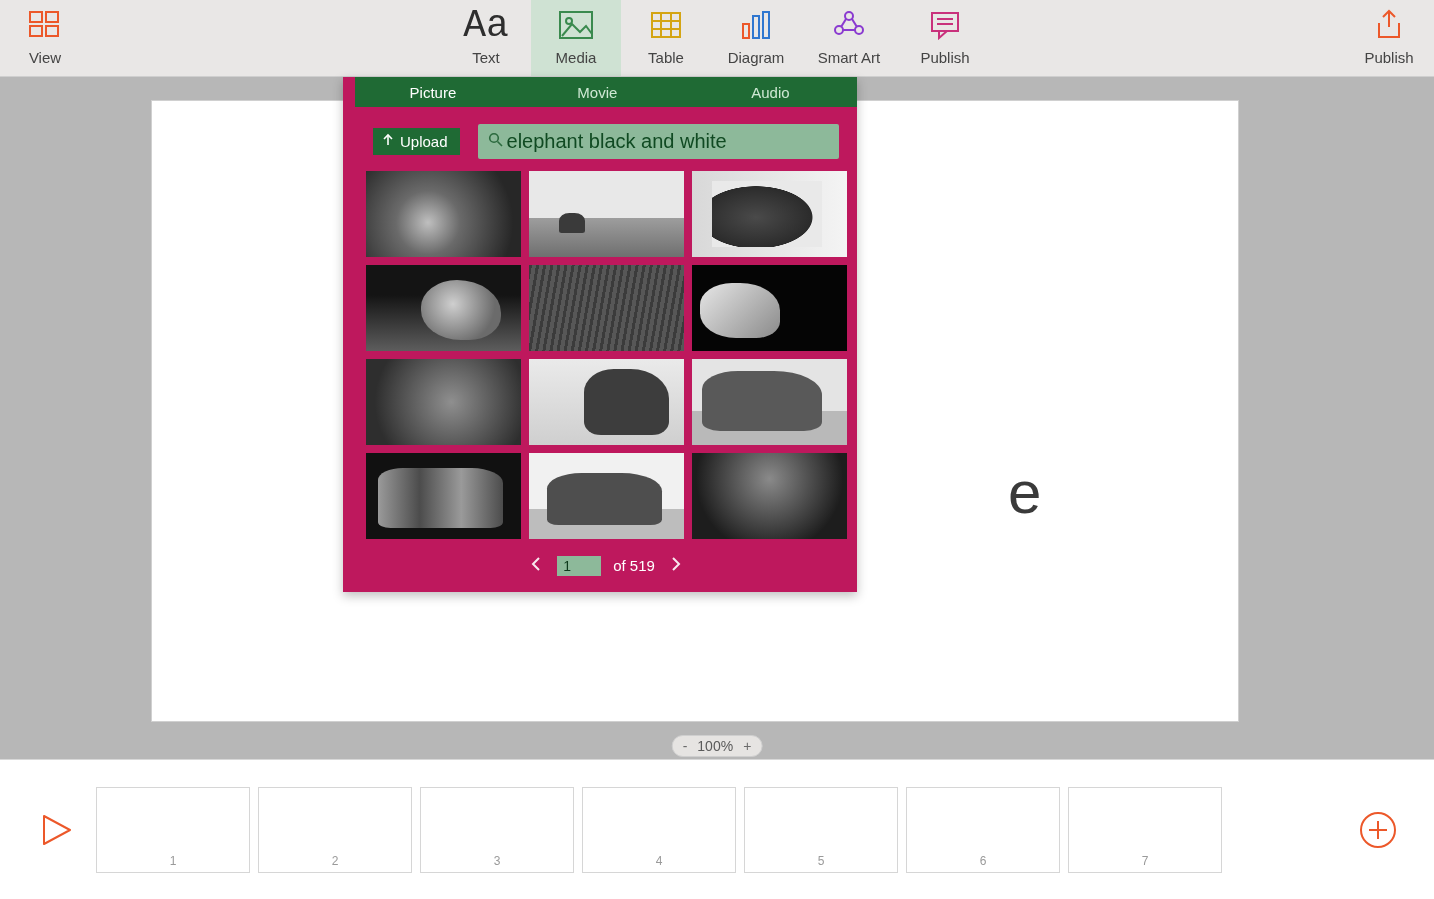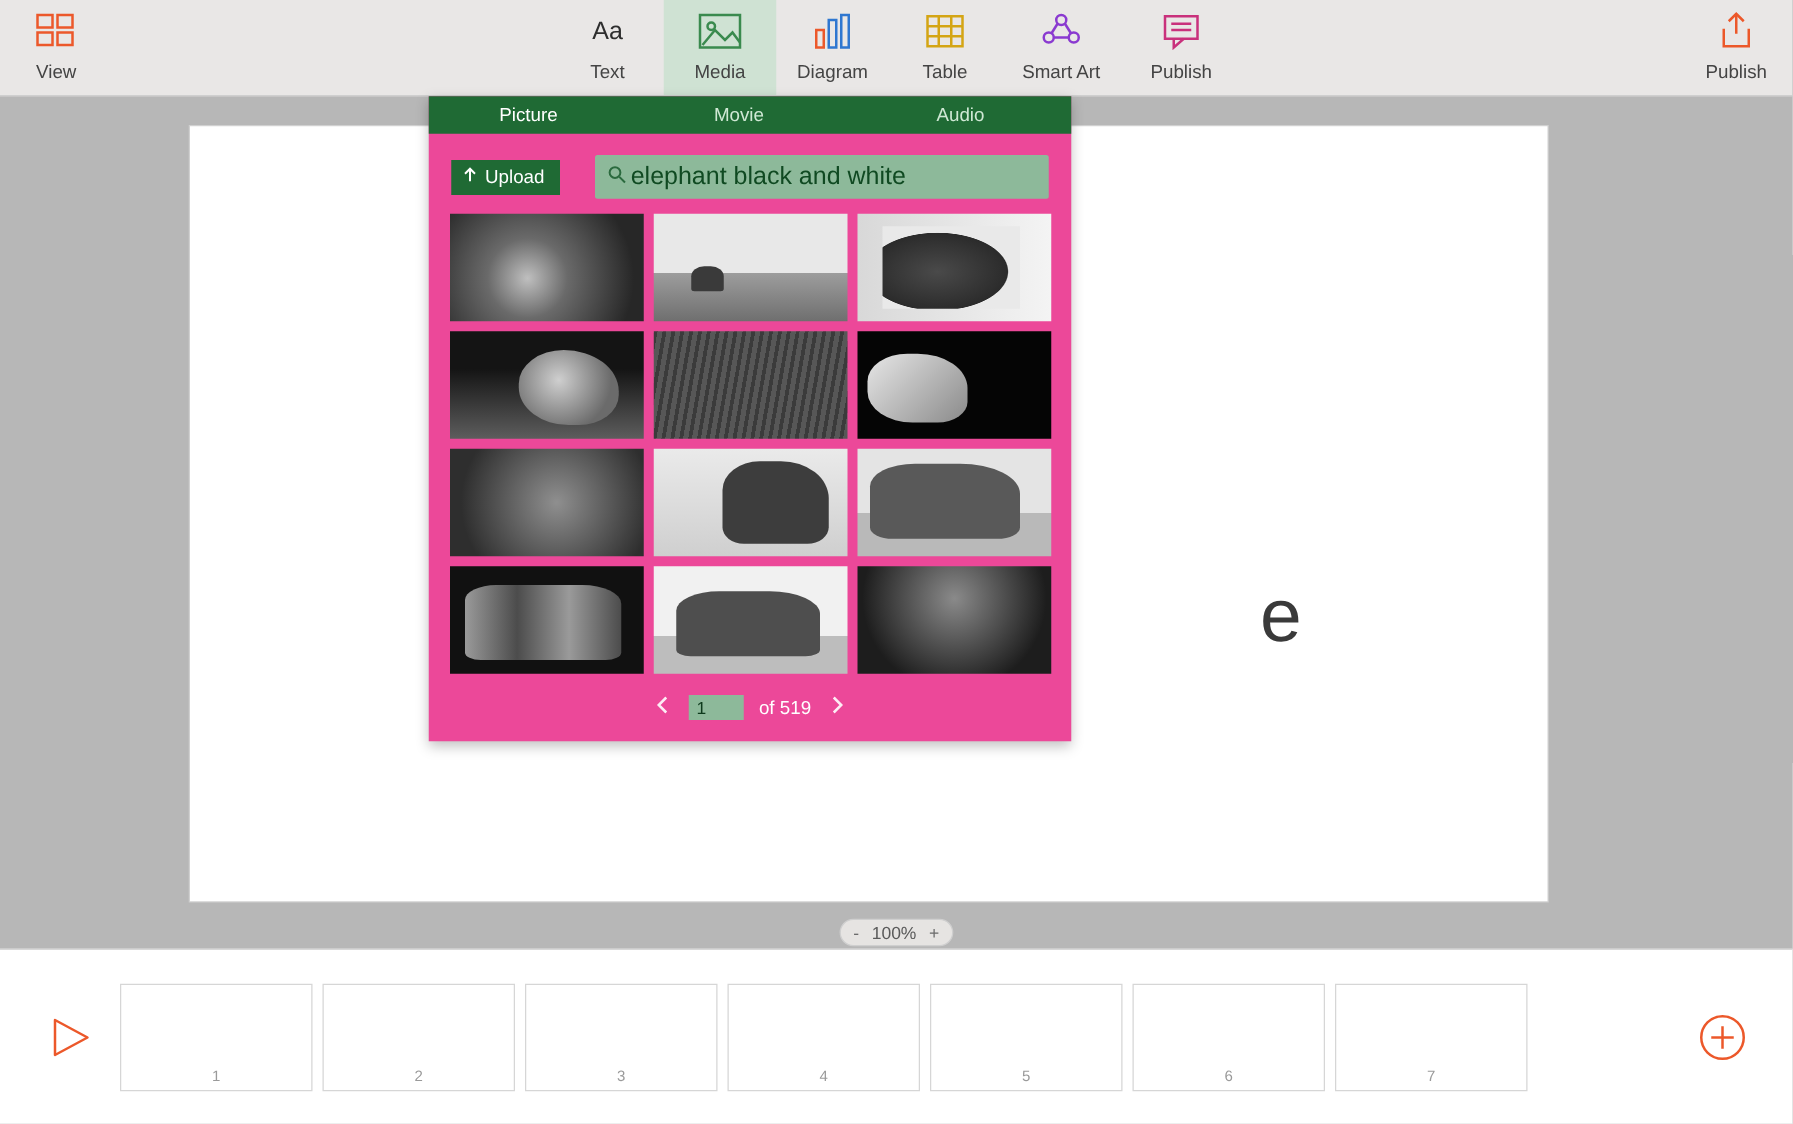--- a/index.html
+++ b/index.html
@@ -59,40 +59,41 @@
     color: #3a3a3a;
     letter-spacing: 0.5px;
   }
 
   
   .media-panel {
     position: absolute;
     top: 77px;
     left: 343px;
     width: 514px;
-    background: #ec4899;
+    background: #be185d;
     box-shadow: 0 4px 10px rgba(0,0,0,0.25);
     z-index: 20;
     padding-bottom: 14px;
+    padding-left: 12px;
   }
   .media-tabs {
     height: 30px;
     background: #1f6a34;
     display: flex;
     align-items: center;
     color: #cfe8d4;
     font-size: 15px;
   }
   .media-tabs .mtab { flex: 1; text-align: center; cursor: pointer; }
   .media-tabs .mtab.first { flex: 0.9; }
   .media-tabs .mtab.active { color: #ffffff; font-weight: 500; }
 
   .media-controls {
     display: flex;
-    gap: 28px;
+    gap: 18px;
     padding: 17px 18px 12px 18px;
     align-items: center;
   }
   .upload-btn {
     background: #1f6a34;
     color: #fff;
     font-size: 15px;
     padding: 5px 12px 5px 8px;
     display: flex;
     align-items: center;
@@ -241,61 +242,61 @@
             </g>
           </svg>
       </span>
       <span>View</span>
     </div>
   </div>
 
   <div class="center-group">
     <div class="tb-item">
       <span class="icon-slot">
-        <span style="font-family:Liberation Sans, sans-serif;font-size:20px;color:#2e2e2e;">Aa</span>
+        <span style="font-family:Liberation Mono, monospace;font-size:38px;color:#2e2e2e;">Aa</span>
       </span>
       <span>Text</span>
     </div>
     <div class="tb-item active">
       <span class="icon-slot">
         <svg width="36" height="30" viewBox="0 0 36 30">
             <g fill="none" stroke="#3a8a4e" stroke-width="2">
               <rect x="2" y="2" width="32" height="26"></rect>
               <circle cx="11" cy="11" r="3"></circle>
               <path d="M4 26 L14 14 L22 22 L28 16 L34 24"></path>
             </g>
           </svg>
       </span>
       <span>Media</span>
-    </div>
-    <div class="tb-item">
-      <span class="icon-slot">
-        <svg width="32" height="30" viewBox="0 0 32 30">
-            <g fill="none" stroke-width="2">
-              <rect x="3" y="14" width="6" height="14" stroke="#ec582a"></rect>
-              <rect x="13" y="6" width="6" height="22" stroke="#2f77d0"></rect>
-              <rect x="23" y="2" width="6" height="26" stroke="#2f77d0"></rect>
-            </g>
-          </svg>
-      </span>
-      <span>Diagram</span>
     </div>
     <div class="tb-item">
       <span class="icon-slot">
         <svg width="32" height="28" viewBox="0 0 32 28">
             <g fill="none" stroke="#d4a514" stroke-width="2">
               <rect x="2" y="2" width="28" height="24"></rect>
               <line x1="2" y1="10" x2="30" y2="10"></line>
               <line x1="2" y1="18" x2="30" y2="18"></line>
               <line x1="11" y1="2" x2="11" y2="26"></line>
               <line x1="21" y1="2" x2="21" y2="26"></line>
             </g>
           </svg>
       </span>
       <span>Table</span>
+    </div>
+    <div class="tb-item">
+      <span class="icon-slot">
+        <svg width="32" height="30" viewBox="0 0 32 30">
+            <g fill="none" stroke-width="2">
+              <rect x="3" y="14" width="6" height="14" stroke="#ec582a"></rect>
+              <rect x="13" y="6" width="6" height="22" stroke="#2f77d0"></rect>
+              <rect x="23" y="2" width="6" height="26" stroke="#2f77d0"></rect>
+            </g>
+          </svg>
+      </span>
+      <span>Diagram</span>
     </div>
     <div class="tb-item wide">
       <span class="icon-slot">
         <svg width="32" height="30" viewBox="0 0 32 30">
             <g fill="none" stroke="#8a3ad0" stroke-width="2">
               <circle cx="16" cy="6" r="4"></circle>
               <circle cx="6" cy="20" r="4"></circle>
               <circle cx="26" cy="20" r="4"></circle>
               <line x1="13" y1="9" x2="8" y2="17"></line>
               <line x1="19" y1="9" x2="24" y2="17"></line>

